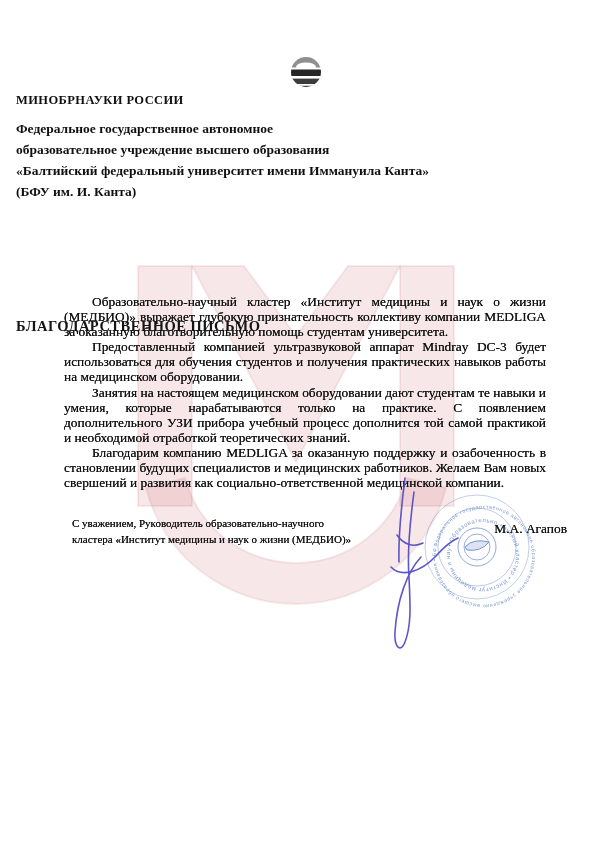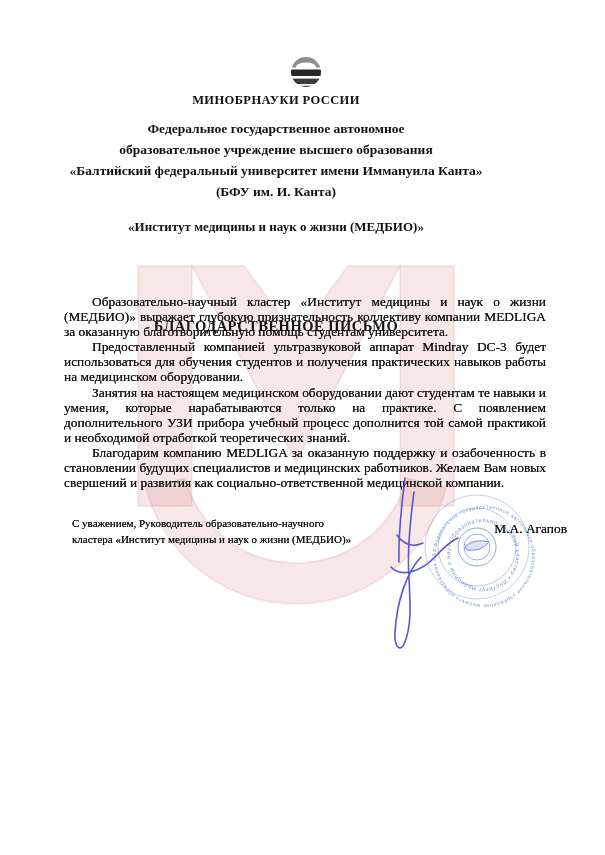--- a/index.html
+++ b/index.html
@@ -8,21 +8,21 @@
     width:605px;height:855px;
     margin:0 auto;
     background:#ffffff;
     font-family:"Liberation Serif","DejaVu Serif",serif;
     color:#141414;
     overflow:hidden;
   }
   .layer{position:absolute;left:0;top:0;width:605px;height:855px;}
   .z0{z-index:0}.z1{z-index:1}.z2{z-index:2}
 
-  .centered{position:absolute;left:0;width:552px;text-align:center;}
+  .centered{position:absolute;left:16px;width:552px;}
   .hdr{font-weight:bold;color:#101010;}
   .ministry{top:93px;font-size:12.5px;letter-spacing:.4px;}
   .h1{top:121px;font-size:13.5px;}
   .h2{top:142px;font-size:13.5px;}
   .h3{top:163px;font-size:13.5px;}
   .h4{top:184px;font-size:13.5px;}
   .h5{top:205px;font-size:13px;}
   .h6{top:219px;font-size:13px;}
   .doc-title{top:270px;font-size:14.5px;font-weight:bold;letter-spacing:.5px;margin-top:48px;}
 
@@ -82,21 +82,20 @@
           <rect x="0" y="30.8" width="36" height="3" fill="#2e2e2e"></rect>
         </g>
       </svg>
     </div>
 
     <div class="centered hdr ministry">МИНОБРНАУКИ РОССИИ</div>
     <div class="centered hdr h1">Федеральное государственное автономное</div>
     <div class="centered hdr h3">«Балтийский федеральный университет имени Иммануила Канта»</div>
     <div class="centered hdr h2">образовательное учреждение высшего образования</div>
     <div class="centered hdr h4">(БФУ им. И. Канта)</div>
-    <div class="centered hdr h6">«Институт медицины и наук о жизни (МЕДБИО)»</div>
 
     <div class="centered doc-title">БЛАГОДАРСТВЕННОЕ ПИСЬМО</div>
 
     <div class="body-text">
       <p>Образовательно-научный кластер «Институт медицины и наук о жизни (МЕДБИО)» выражает глубокую признательность коллективу компании MEDLIGA за оказанную благотворительную помощь студентам университета.</p>
       <p>Предоставленный компанией ультразвуковой аппарат Mindray DC-3 будет использоваться для обучения студентов и получения практических навыков работы на медицинском оборудовании.</p>
       <p>Занятия на настоящем медицинском оборудовании дают студентам те навыки и умения, которые нарабатываются только на практике. С появлением дополнительного УЗИ прибора учебный процесс дополнится той самой практикой и необходимой отработкой теоретических знаний.</p>
       <p>Благодарим компанию MEDLIGA за оказанную поддержку и озабоченность в становлении будущих специалистов и медицинских работников. Желаем Вам новых свершений и развития как социально-ответственной медицинской компании.</p>
     </div>
 

